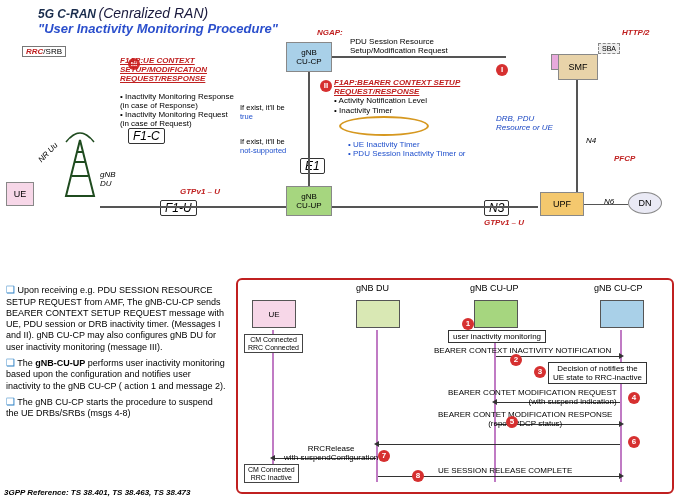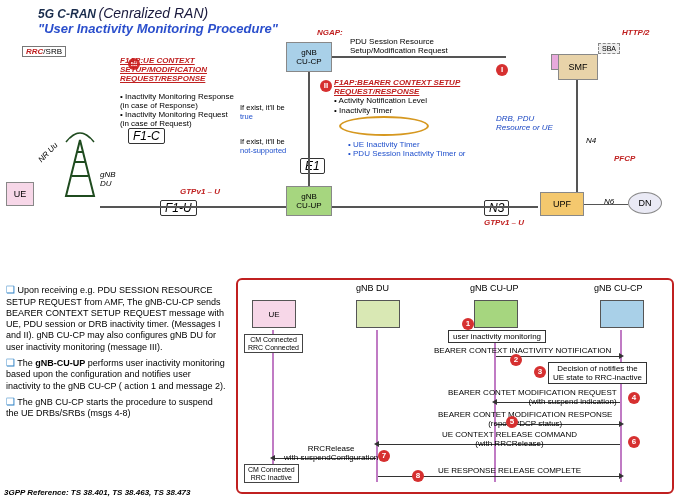--- a/index.html
+++ b/index.html
@@ -243,27 +243,25 @@
     <span class="seq-msg" style="left:210px; top:108px; white-space:pre-line;text-align:right;">BEARER CONTET MODIFICATION REQUEST
 (with suspend indication)</span>
     <span class="circ" style="position:absolute; left:390px; top:112px;">4</span>
 
     <div class="seq-line seq-arrow" style="left:258px; top:144px; width:124px;"></div>
     <span class="seq-msg" style="left:200px; top:130px; white-space:pre-line;">BEARER CONTET MODIFICATION  RESPONSE
 (report PDCP status)</span>
     <span class="circ" style="position:absolute; left:268px; top:136px;">5</span>
 
     <div class="seq-line seq-arrow-l" style="left:140px; top:164px; width:242px;"></div>
-    <span class="seq-msg" style="left:204px; top:150px; white-space:pre-line;">UE CONTEXT RELEASE COMMAND
-(with RRCRelease)</span>
     <span class="circ" style="position:absolute; left:390px; top:156px;">6</span>
 
     <div class="seq-line seq-arrow-l" style="left:36px; top:178px; width:102px;"></div>
     <span class="seq-msg" style="left:46px; top:164px; white-space:pre-line;">RRCRelease
 with suspendConfiguration</span>
     <span class="circ" style="position:absolute; left:140px; top:170px;">7</span>
 
     <div class="seq-line seq-arrow" style="left:140px; top:196px; width:242px;"></div>
-    <span class="seq-msg" style="left:200px; top:186px;">UE RESPONSE RELEASE COMPLETE</span>
+    <span class="seq-msg" style="left:200px; top:186px;">UE SESSION RELEASE COMPLETE</span>
     <span class="circ" style="position:absolute; left:174px; top:190px;">8</span>
   </div>
 
 </div>
 
 </body></html>

